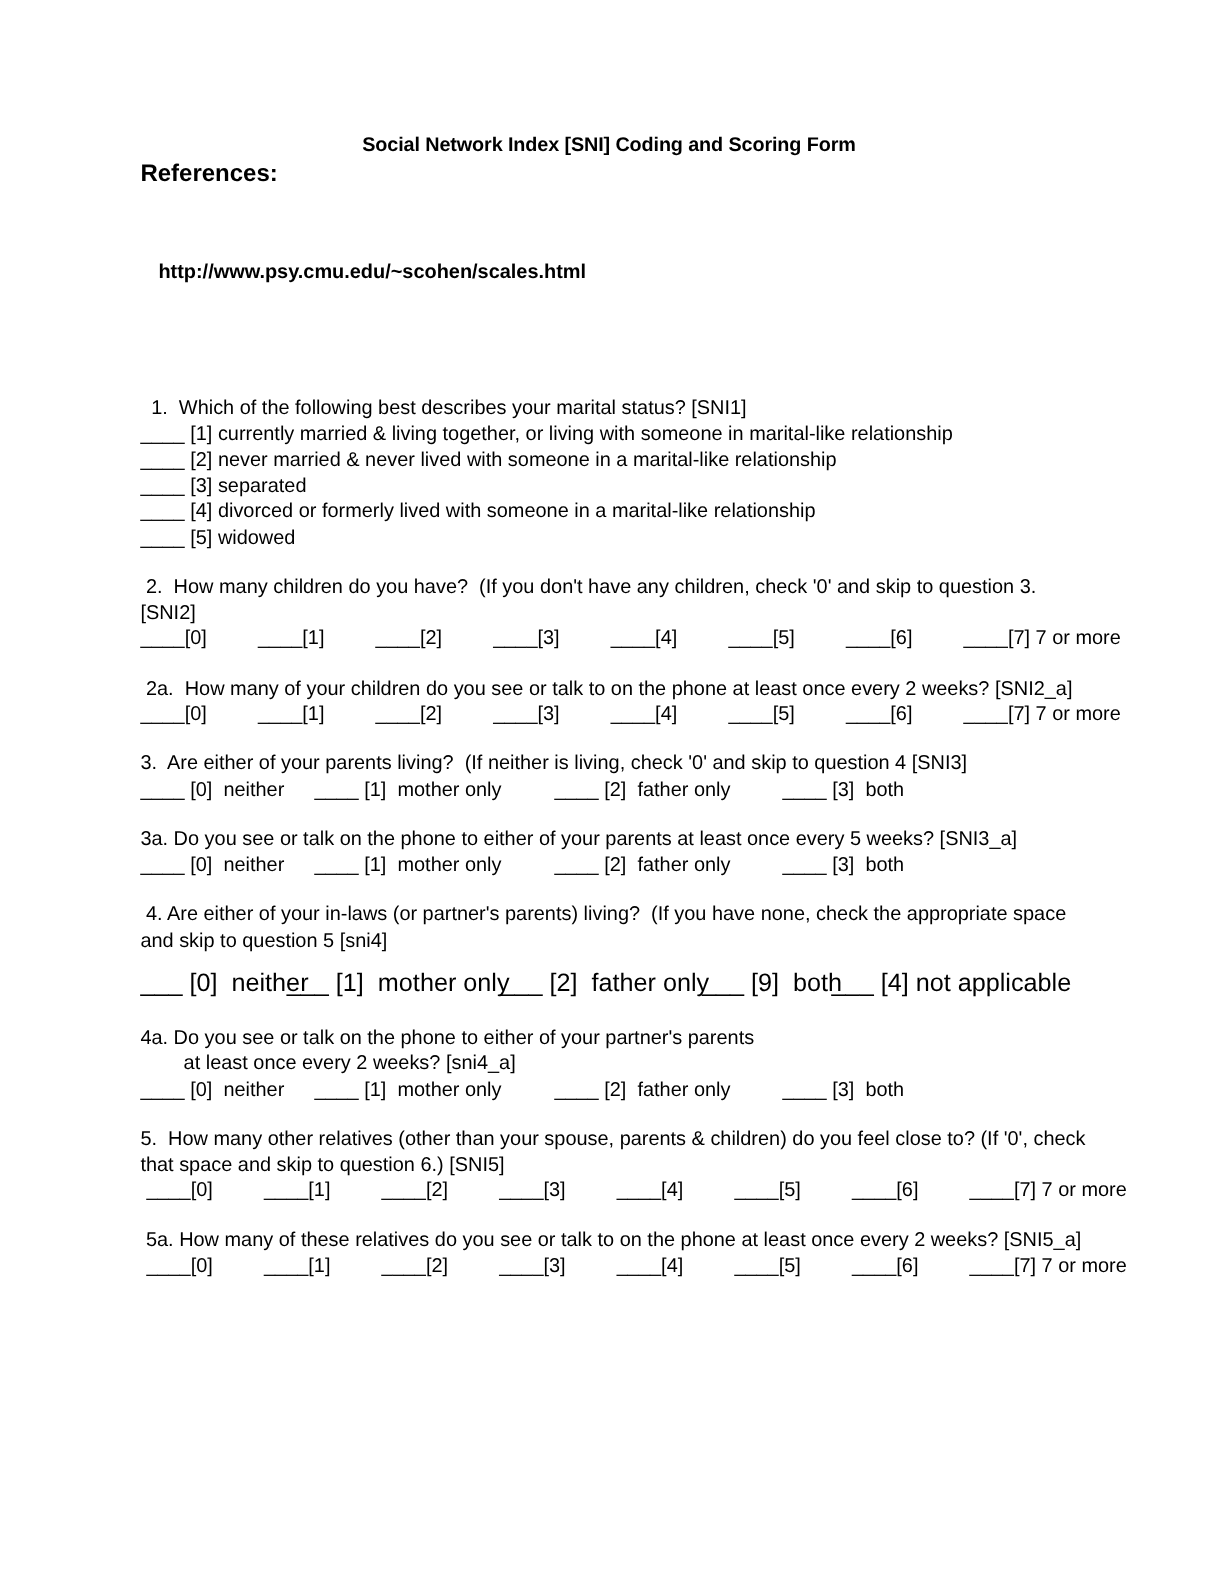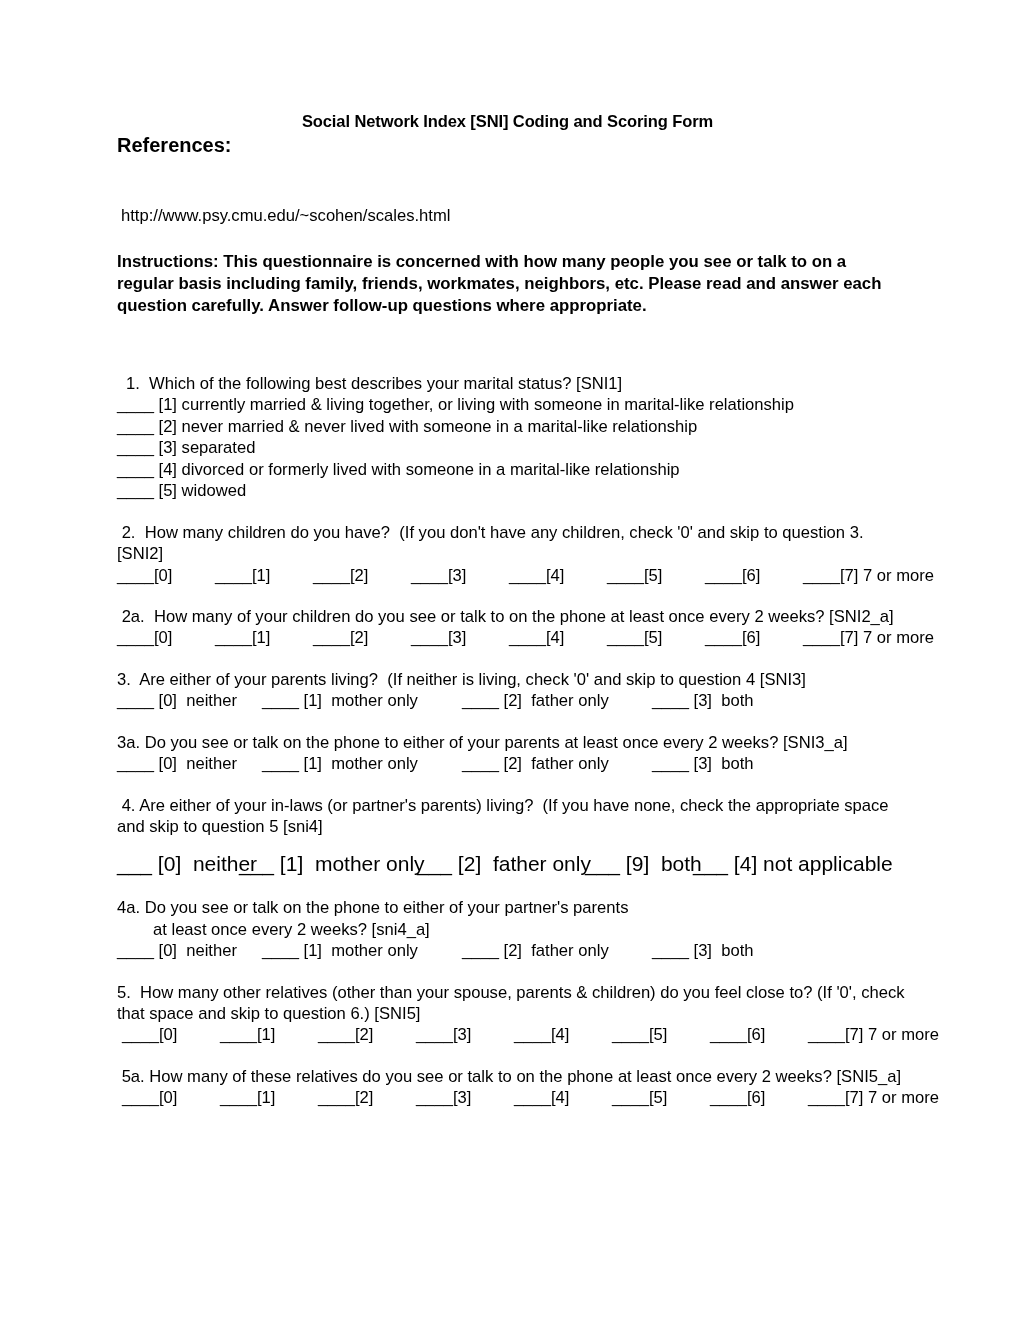--- a/index.html
+++ b/index.html
@@ -48,21 +48,22 @@
     line-height: 1.30;
     margin: 0;
     max-width: 775px;
   }
   .citation i {
     font-style: italic;
   }
   .url-line {
     font-size: 16.6px;
     line-height: 1.30;
-    margin: 4px;
+    margin: 15px;
+    font-weight: bold;
   }
   .instructions {
     font-size: 16.8px;
     font-weight: bold;
     line-height: 1.30;
     margin: 0;
     max-width: 785px;
   }
   .q-block {
     margin: 0;
@@ -150,21 +151,20 @@
 
   <div class="blank-line"></div>
 
 
   <div class="blank-line"></div>
 
   <p class="url-line">http://www.psy.cmu.edu/~scohen/scales.html</p>
 
   <div class="blank-line"></div>
 
-  <p class="instructions">Instructions:  This questionnaire is concerned with how many people you see or talk to on a regular basis including family, friends, workmates, neighbors, etc.  Please read and answer each question carefully.  Answer follow-up questions where appropriate.</p>
 
   <div class="blank-line-sm"></div>
 
   <div class="q-block">
     <p class="q-text q-indent">1.  Which of the following best describes your marital status? [SNI1]</p>
     <div class="opt-list">
       <div class="opt-line">____ [1] currently married &amp; living together, or living with someone in marital-like relationship</div>
       <div class="opt-line">____ [2] never married &amp; never lived with someone in a marital-like relationship</div>
       <div class="opt-line">____ [3] separated</div>
       <div class="opt-line">____ [4] divorced or formerly lived with someone in a marital-like relationship</div>
@@ -212,21 +212,21 @@
       <span class="cell c0">____ [0]  neither</span>
       <span class="cell c1">____ [1]  mother only</span>
       <span class="cell c2">____ [2]  father only</span>
       <span class="cell c3">____ [3]  both</span>
     </div>
   </div>
 
   <div class="blank-line-sm"></div>
 
   <div class="q-block">
-    <p class="q-text">3a. Do you see or talk on the phone to either of your parents at least once every 2 weeks? [SNI3_a]</p>
+    <p class="q-text">3a. Do you see or talk on the phone to either of your parents at least once every 5 weeks? [SNI3_a]</p>
     <div class="parent-row">
       <span class="cell c0">____ [0]  neither</span>
       <span class="cell c1">____ [1]  mother only</span>
       <span class="cell c2">____ [2]  father only</span>
       <span class="cell c3">____ [3]  both</span>
     </div>
   </div>
 
   <div class="blank-line-sm"></div>
 

